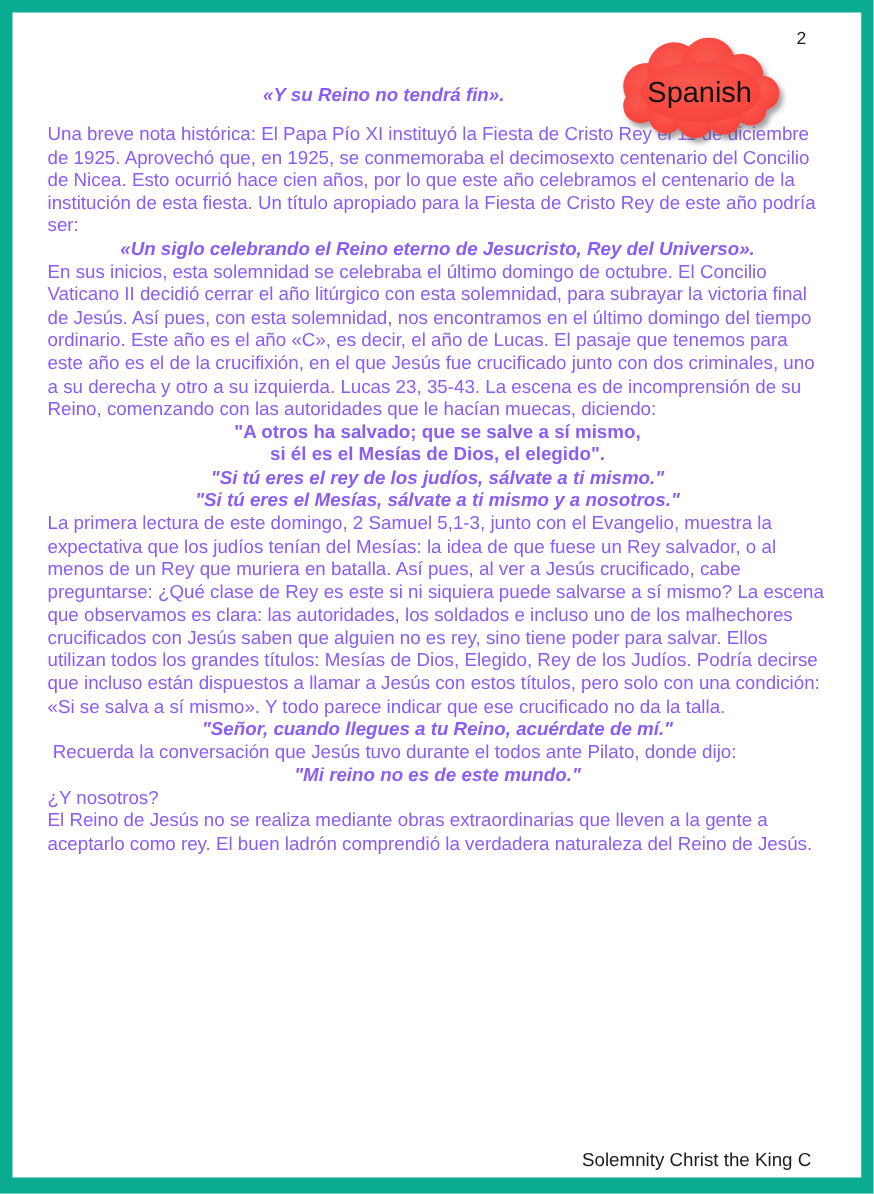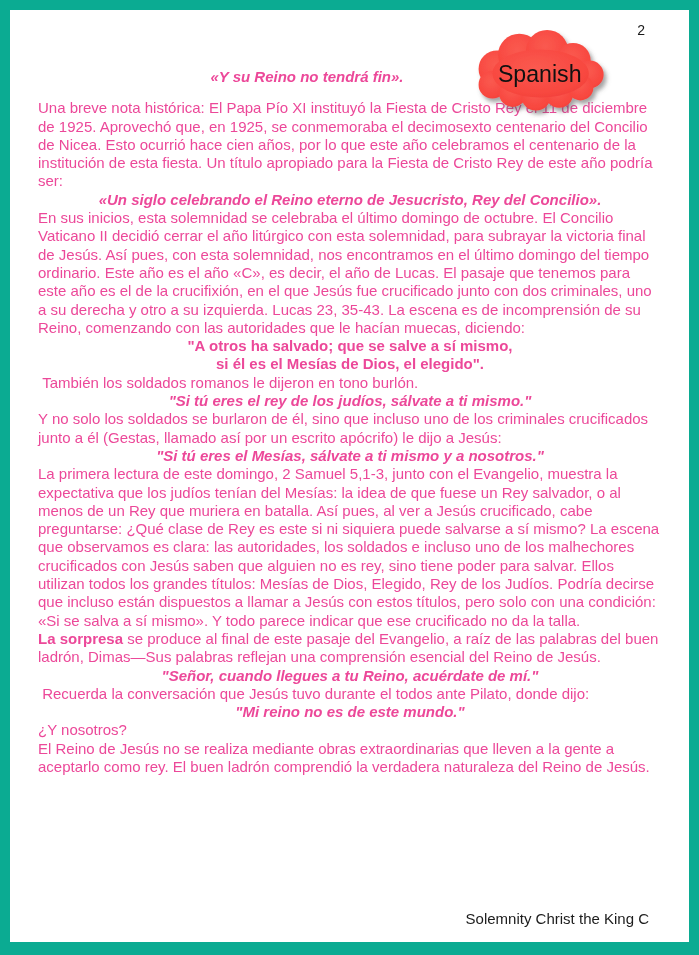--- a/index.html
+++ b/index.html
@@ -12,43 +12,43 @@
     border-style:solid;
     border-color:var(--border-color,#0bab92);
     border-width:10px 10px 13px 10px;
     overflow:hidden;
   }
   .page-number{
     position:absolute;top:12px;right:44px;
     font-size:14px;color:#1a1a1a;
   }
   .cloud-badge{
-    position:absolute;left:450px;top:20px;width:152px;height:88px;
+    position:absolute;left:470px;top:20px;width:152px;height:88px;
   }
   .content{
     padding:58px 27px 0 28px;
-    color:#ec4899;
+    color:#8b5cf6;
     font-size:15px;
     line-height:18.3px;
   }
   .doc-title{
     text-align:center;
     font-weight:bold;font-style:italic;
     padding-right:86px;
     margin-bottom:13px;
     white-space:pre-wrap;
   }
   .block{white-space:pre-wrap;}
   .block.quote-bold{text-align:center;font-weight:bold;}
   .block.quote-bold-italic{text-align:center;font-weight:bold;font-style:italic;}
   .block.bold-line{font-weight:bold;}
   .block.spacer{height:18.3px;}
   .block b{font-weight:bold;}
   .footer-note{
-    position:absolute;right:40px;bottom:15px;
+    position:absolute;right:40px;bottom:5px;
     font-size:15px;color:#1c1c1c;
   }
 </style>
 </head>
 <body>
 
 <div class="page">
 
   <div class="page-number">2</div>
 
@@ -78,30 +78,27 @@
         <ellipse cx="85" cy="47" rx="52" ry="26"></ellipse>
       </g>
       <text x="84" y="56" text-anchor="middle" font-family="Liberation Sans, DejaVu Sans, sans-serif" font-size="25" fill="#111111">Spanish</text>
     </svg>
   </div>
 
   <div class="content">
     <div class="doc-title">«Y su Reino no tendrá fin».</div>
     <div id="doc-body">
         <div class="block paragraph">Una breve nota histórica: El Papa Pío XI instituyó la Fiesta de Cristo Rey el 11 de diciembre de 1925. Aprovechó que, en 1925, se conmemoraba el decimosexto centenario del Concilio de Nicea. Esto ocurrió hace cien años, por lo que este año celebramos el centenario de la institución de esta fiesta. Un título apropiado para la Fiesta de Cristo Rey de este año podría ser:</div>
-        <div class="block quote-bold-italic">«Un siglo celebrando el Reino eterno de Jesucristo, Rey del Concilio».</div>
+        <div class="block quote-bold-italic">«Un siglo celebrando el Reino eterno de Jesucristo, Rey del Universo».</div>
         <div class="block paragraph">En sus inicios, esta solemnidad se celebraba el último domingo de octubre. El Concilio Vaticano II decidió cerrar el año litúrgico con esta solemnidad, para subrayar la victoria final de Jesús. Así pues, con esta solemnidad, nos encontramos en el último domingo del tiempo ordinario. Este año es el año «C», es decir, el año de Lucas. El pasaje que tenemos para este año es el de la crucifixión, en el que Jesús fue crucificado junto con dos criminales, uno a su derecha y otro a su izquierda. Lucas 23, 35-43. La escena es de incomprensión de su Reino, comenzando con las autoridades que le hacían muecas, diciendo:</div>
         <div class="block quote-bold">"A otros ha salvado; que se salve a sí mismo,
 si él es el Mesías de Dios, el elegido".</div>
-        <div class="block paragraph"> También los soldados romanos le dijeron en tono burlón.</div>
         <div class="block quote-bold-italic">"Si tú eres el rey de los judíos, sálvate a ti mismo."</div>
-        <div class="block paragraph">Y no solo los soldados se burlaron de él, sino que incluso uno de los criminales crucificados junto a él (Gestas, llamado así por un escrito apócrifo) le dijo a Jesús:</div>
         <div class="block quote-bold-italic">"Si tú eres el Mesías, sálvate a ti mismo y a nosotros."</div>
         <div class="block paragraph">La primera lectura de este domingo, 2 Samuel 5,1-3, junto con el Evangelio, muestra la expectativa que los judíos tenían del Mesías: la idea de que fuese un Rey salvador, o al menos de un Rey que muriera en batalla. Así pues, al ver a Jesús crucificado, cabe preguntarse: ¿Qué clase de Rey es este si ni siquiera puede salvarse a sí mismo? La escena que observamos es clara: las autoridades, los soldados e incluso uno de los malhechores crucificados con Jesús saben que alguien no es rey, sino tiene poder para salvar. Ellos utilizan todos los grandes títulos: Mesías de Dios, Elegido, Rey de los Judíos. Podría decirse que incluso están dispuestos a llamar a Jesús con estos títulos, pero solo con una condición: «Si se salva a sí mismo». Y todo parece indicar que ese crucificado no da la talla.</div>
-        <div class="block paragraph"><b>La sorpresa</b> se produce al final de este pasaje del Evangelio, a raíz de las palabras del buen ladrón, Dimas—Sus palabras reflejan una comprensión esencial del Reino de Jesús.</div>
         <div class="block quote-bold-italic">"Señor, cuando llegues a tu Reino, acuérdate de mí."</div>
         <div class="block paragraph"> Recuerda la conversación que Jesús tuvo durante el todos ante Pilato, donde dijo:</div>
         <div class="block quote-bold-italic">"Mi reino no es de este mundo."</div>
         <div class="block paragraph">¿Y nosotros?</div>
         <div class="block paragraph">El Reino de Jesús no se realiza mediante obras extraordinarias que lleven a la gente a aceptarlo como rey. El buen ladrón comprendió la verdadera naturaleza del Reino de Jesús.</div>
         <div class="block spacer"></div>
       </div>
   </div>
 
   <div class="footer-note">Solemnity Christ the King C</div>

